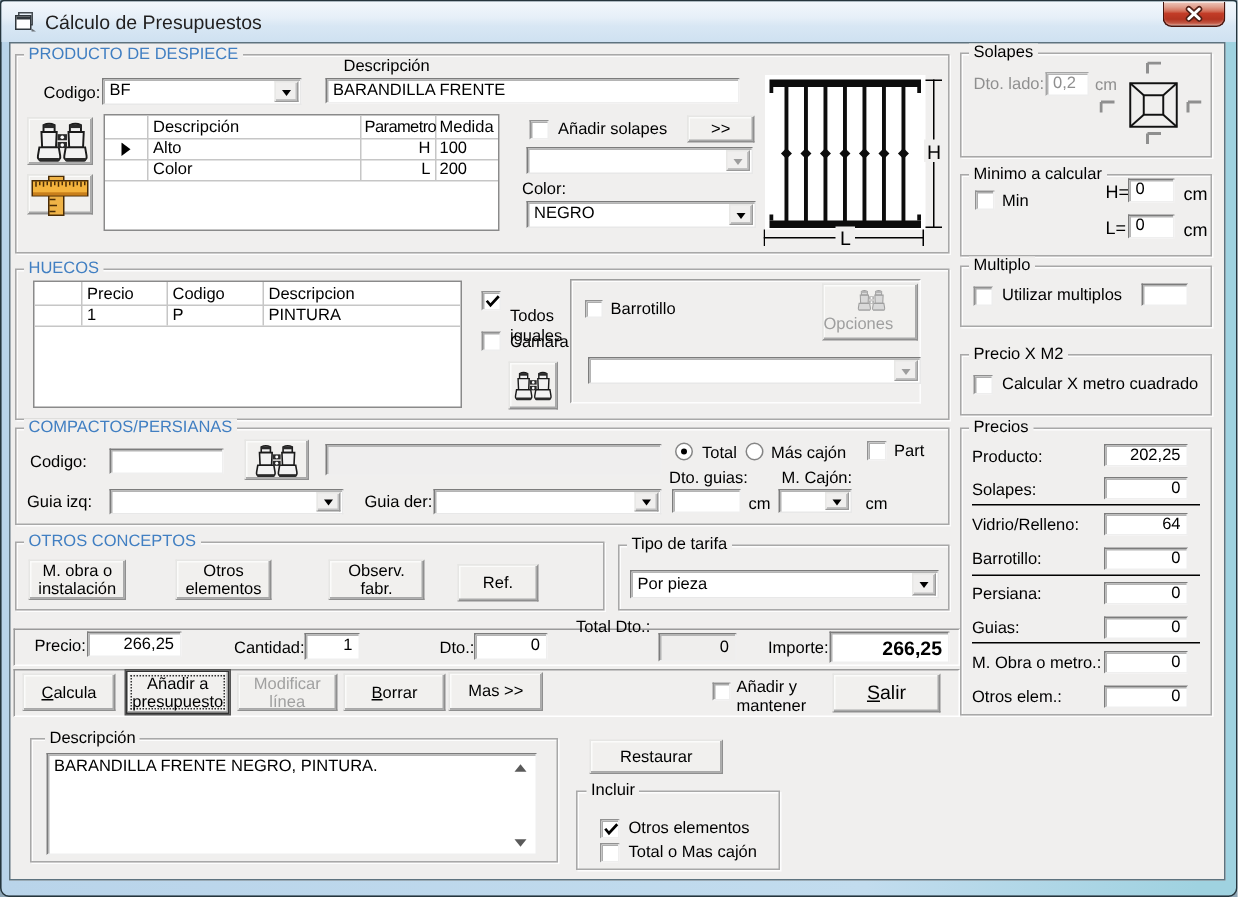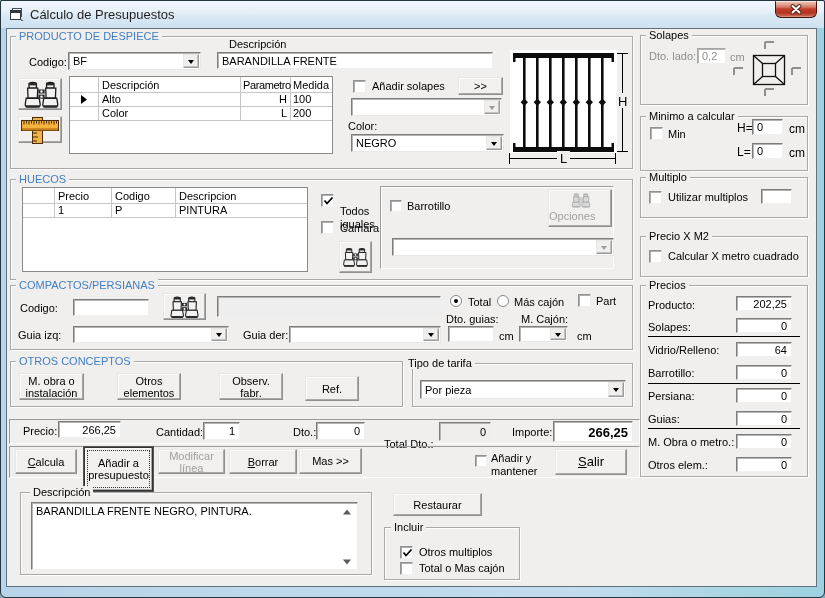--- a/index.html
+++ b/index.html
@@ -306,21 +306,21 @@
     <span class="t">Otros<br>elementos</span>
   </div>
 <div class="btn" style="left:219px;top:373px;width:64px;height:27px">
     <span class="t">Observ.<br>fabr.</span>
   </div>
 <div class="btn" style="left:305px;top:376px;width:54px;height:25px">
     <span class="t">Ref.</span>
   </div>
 
 <div class="grp" style="left:412px;top:363px;width:221px;height:44px"></div>
-<div class="cap" style="left:405px;top:357px">Tipo de tarifa</div>
+<div class="cap" style="left:418px;top:357px">Tipo de tarifa</div>
 <div class="combo" style="left:420px;top:380px;width:206px;height:19px">
     <span class="cv">Por pieza</span>
     <span class="da"></span>
   </div>
 
 <div class="grp" style="left:640px;top:35px;width:168px;height:70px"></div>
 <div class="cap" style="left:646px;top:29px">Solapes</div>
 <div class="lbl gray" style="left:649px;top:50px">Dto. lado:</div>
 <div class="tb" style="left:697px;top:48px;width:29px;height:16px;border-color:#a5a5a5 #eee #eee #a5a5a5">
     <span class="vl gray">0,2</span>
@@ -413,34 +413,34 @@
     <span class="v">266,25</span>
   </div>
 <div class="lbl" style="left:156px;top:426px">Cantidad:</div>
 <div class="tb" style="left:203px;top:422px;width:37px;height:18px">
     <span class="v">1</span>
   </div>
 <div class="lbl" style="left:293px;top:426px">Dto.:</div>
 <div class="tb" style="left:316px;top:422px;width:49px;height:18px">
     <span class="v">0</span>
   </div>
-<div class="lbl" style="left:384px;top:438px">Total Dto.:</div>
+<div class="lbl" style="left:384px;top:412px">Total Dto.:</div>
 <div class="tb" style="left:439px;top:422px;width:52px;height:19px;background:#efeeed">
     <span class="v">0</span>
   </div>
 <div class="lbl" style="left:512px;top:426px">Importe:</div>
 <div class="tb" style="left:553px;top:421px;width:80px;height:21px">
     <span class="v" style="font-weight:bold;font-size:13px">266,25</span>
   </div>
 
 <div style="position:absolute;left:9px;top:446px;width:631px;height:32px;border:1px solid #9a9a9a;border-bottom-color:#fff;border-right-color:#fff"></div>
 <div class="btn" style="left:15px;top:449px;width:62px;height:25px">
     <span class="t"><u>C</u>alcula</span>
   </div>
-<div class="btn" style="left:84px;top:447px;width:69px;height:44px;border-color:#333;box-shadow:inset -1px -1px 0 #a9a9a9,inset 1px 1px 0 #fbfbfa,0 0 0 1px #555">
+<div class="btn" style="left:84px;top:447px;width:69px;height:29px;border-color:#333;box-shadow:inset -1px -1px 0 #a9a9a9,inset 1px 1px 0 #fbfbfa,0 0 0 1px #555">
   <span style="position:absolute;left:2px;top:2px;right:2px;bottom:2px;border:1px dotted #333"></span>
   <span class="t">Añadir a<br>presupuesto</span>
 </div>
 <div class="btn" style="left:158px;top:449px;width:67px;height:25px;color:#a0a0a0">
     <span class="t">Modificar<br>línea</span>
   </div>
 <div class="btn" style="left:229px;top:449px;width:68px;height:25px">
     <span class="t"><u>B</u>orrar</span>
   </div>
 <div class="btn" style="left:299px;top:448px;width:63px;height:26px">
@@ -463,15 +463,15 @@
 <div class="btn" style="left:393px;top:493px;width:89px;height:23px">
     <span class="t">Restaurar</span>
   </div>
 <div class="grp" style="left:384px;top:527px;width:136px;height:53px"></div>
 <div class="cap" style="left:391px;top:521px">Incluir</div>
 <div class="cb" style="left:400px;top:546px">
     <svg width="11" height="11" viewBox="0 0 11 11">
       <path d="M1.5 4.5 L4 7.5 L9.5 1.5" fill="none" stroke="#000" stroke-width="1.8"></path>
     </svg>
   </div>
-<div class="lbl" style="left:419px;top:546px">Otros multiplos</div>
+<div class="lbl" style="left:419px;top:546px">Otros elementos</div>
 <div class="cb" style="left:400px;top:562px"></div>
 <div class="lbl" style="left:419px;top:562px">Total o Mas cajón</div>
 
 </body></html>

